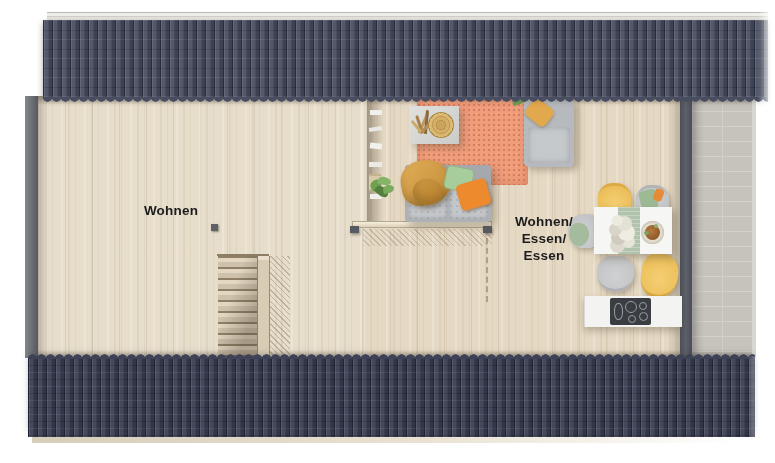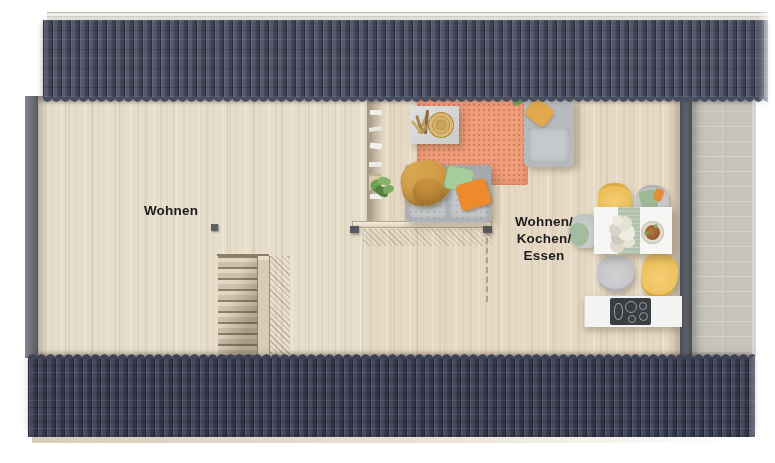--- a/index.html
+++ b/index.html
@@ -244,17 +244,17 @@
   <div class="abs roof-bottom z10"></div>
   <div class="abs eave-strip z10"></div>
   <div class="abs roof-fade z10" style="left:758px;top:12px;width:17px;height:95px;"></div>
   <div class="abs roof-fade z10" style="left:748px;top:356px;width:27px;height:90px;"></div>
 
   <div class="abs room-label z12" style="left:131px;top:203px;width:80px;">
     <span>Wohnen</span>
   </div>
   <div class="abs room-label label-living z12" style="left:504px;top:194px;width:80px;margin-top:19px;">
     <div>Wohnen/</div>
-    <div>Kochen/</div>
+    <div>Essen/</div>
     <div>Essen</div>
   </div>
 
 </div>
 
 </body></html>

